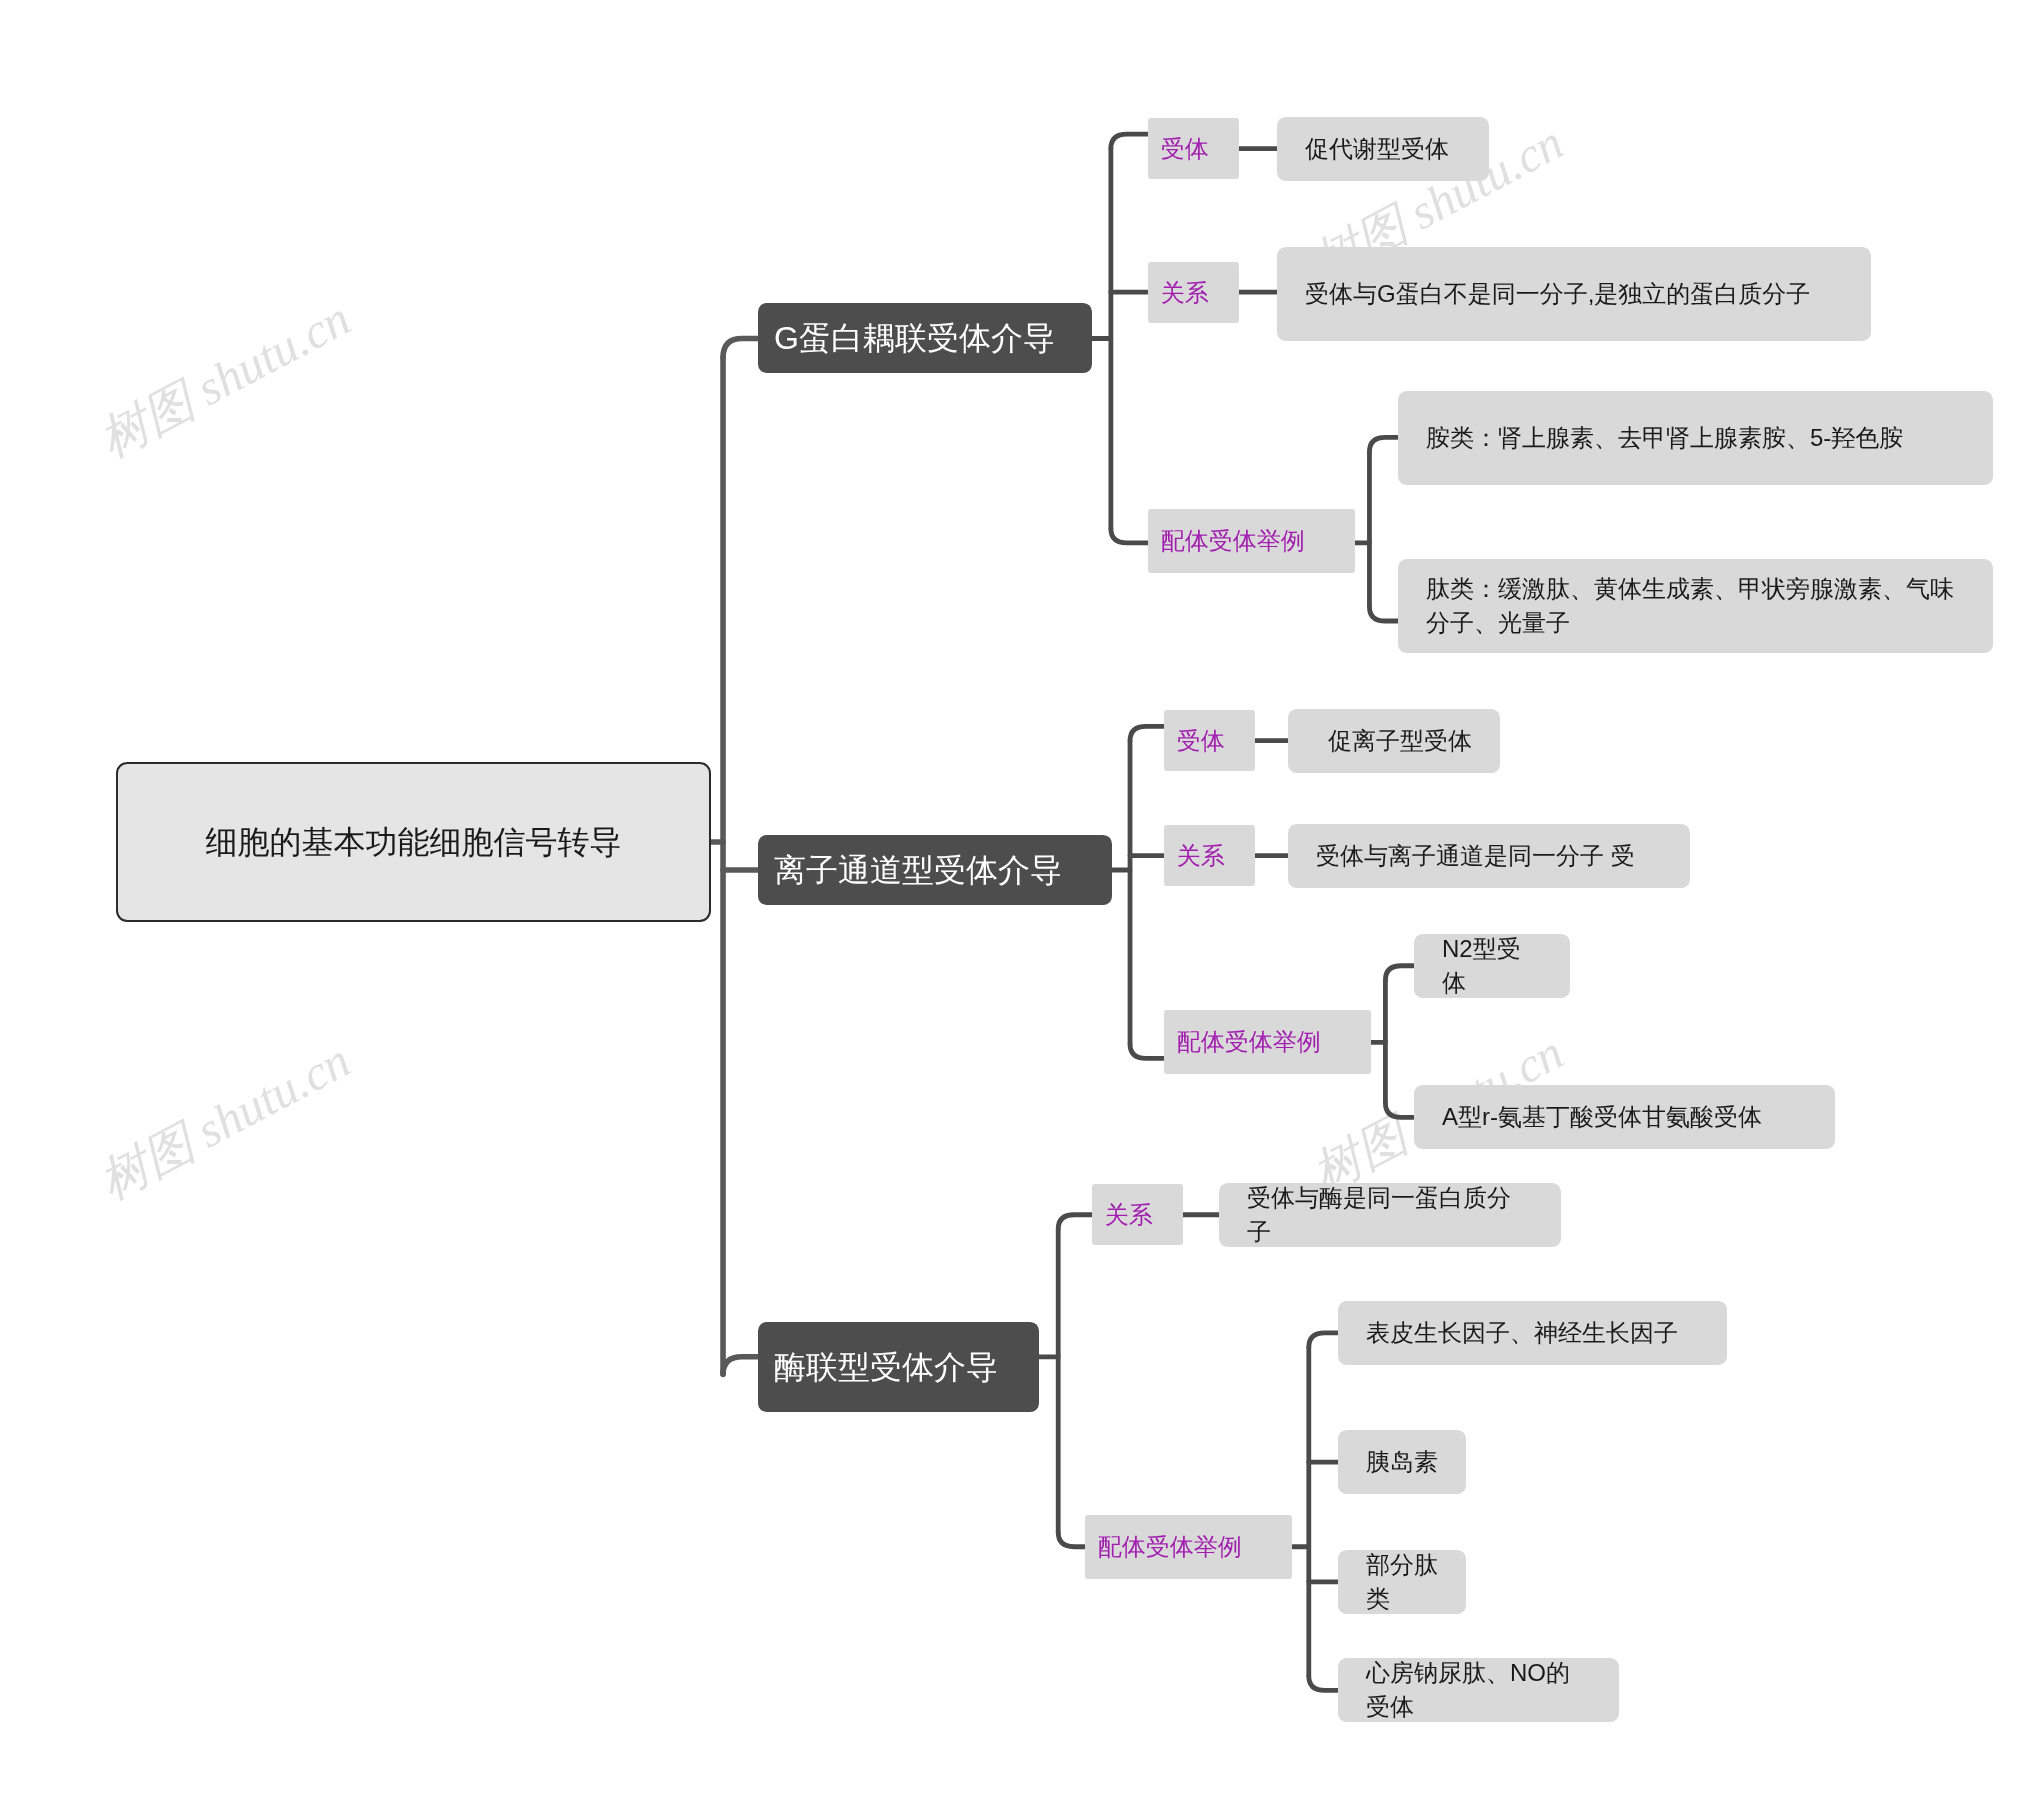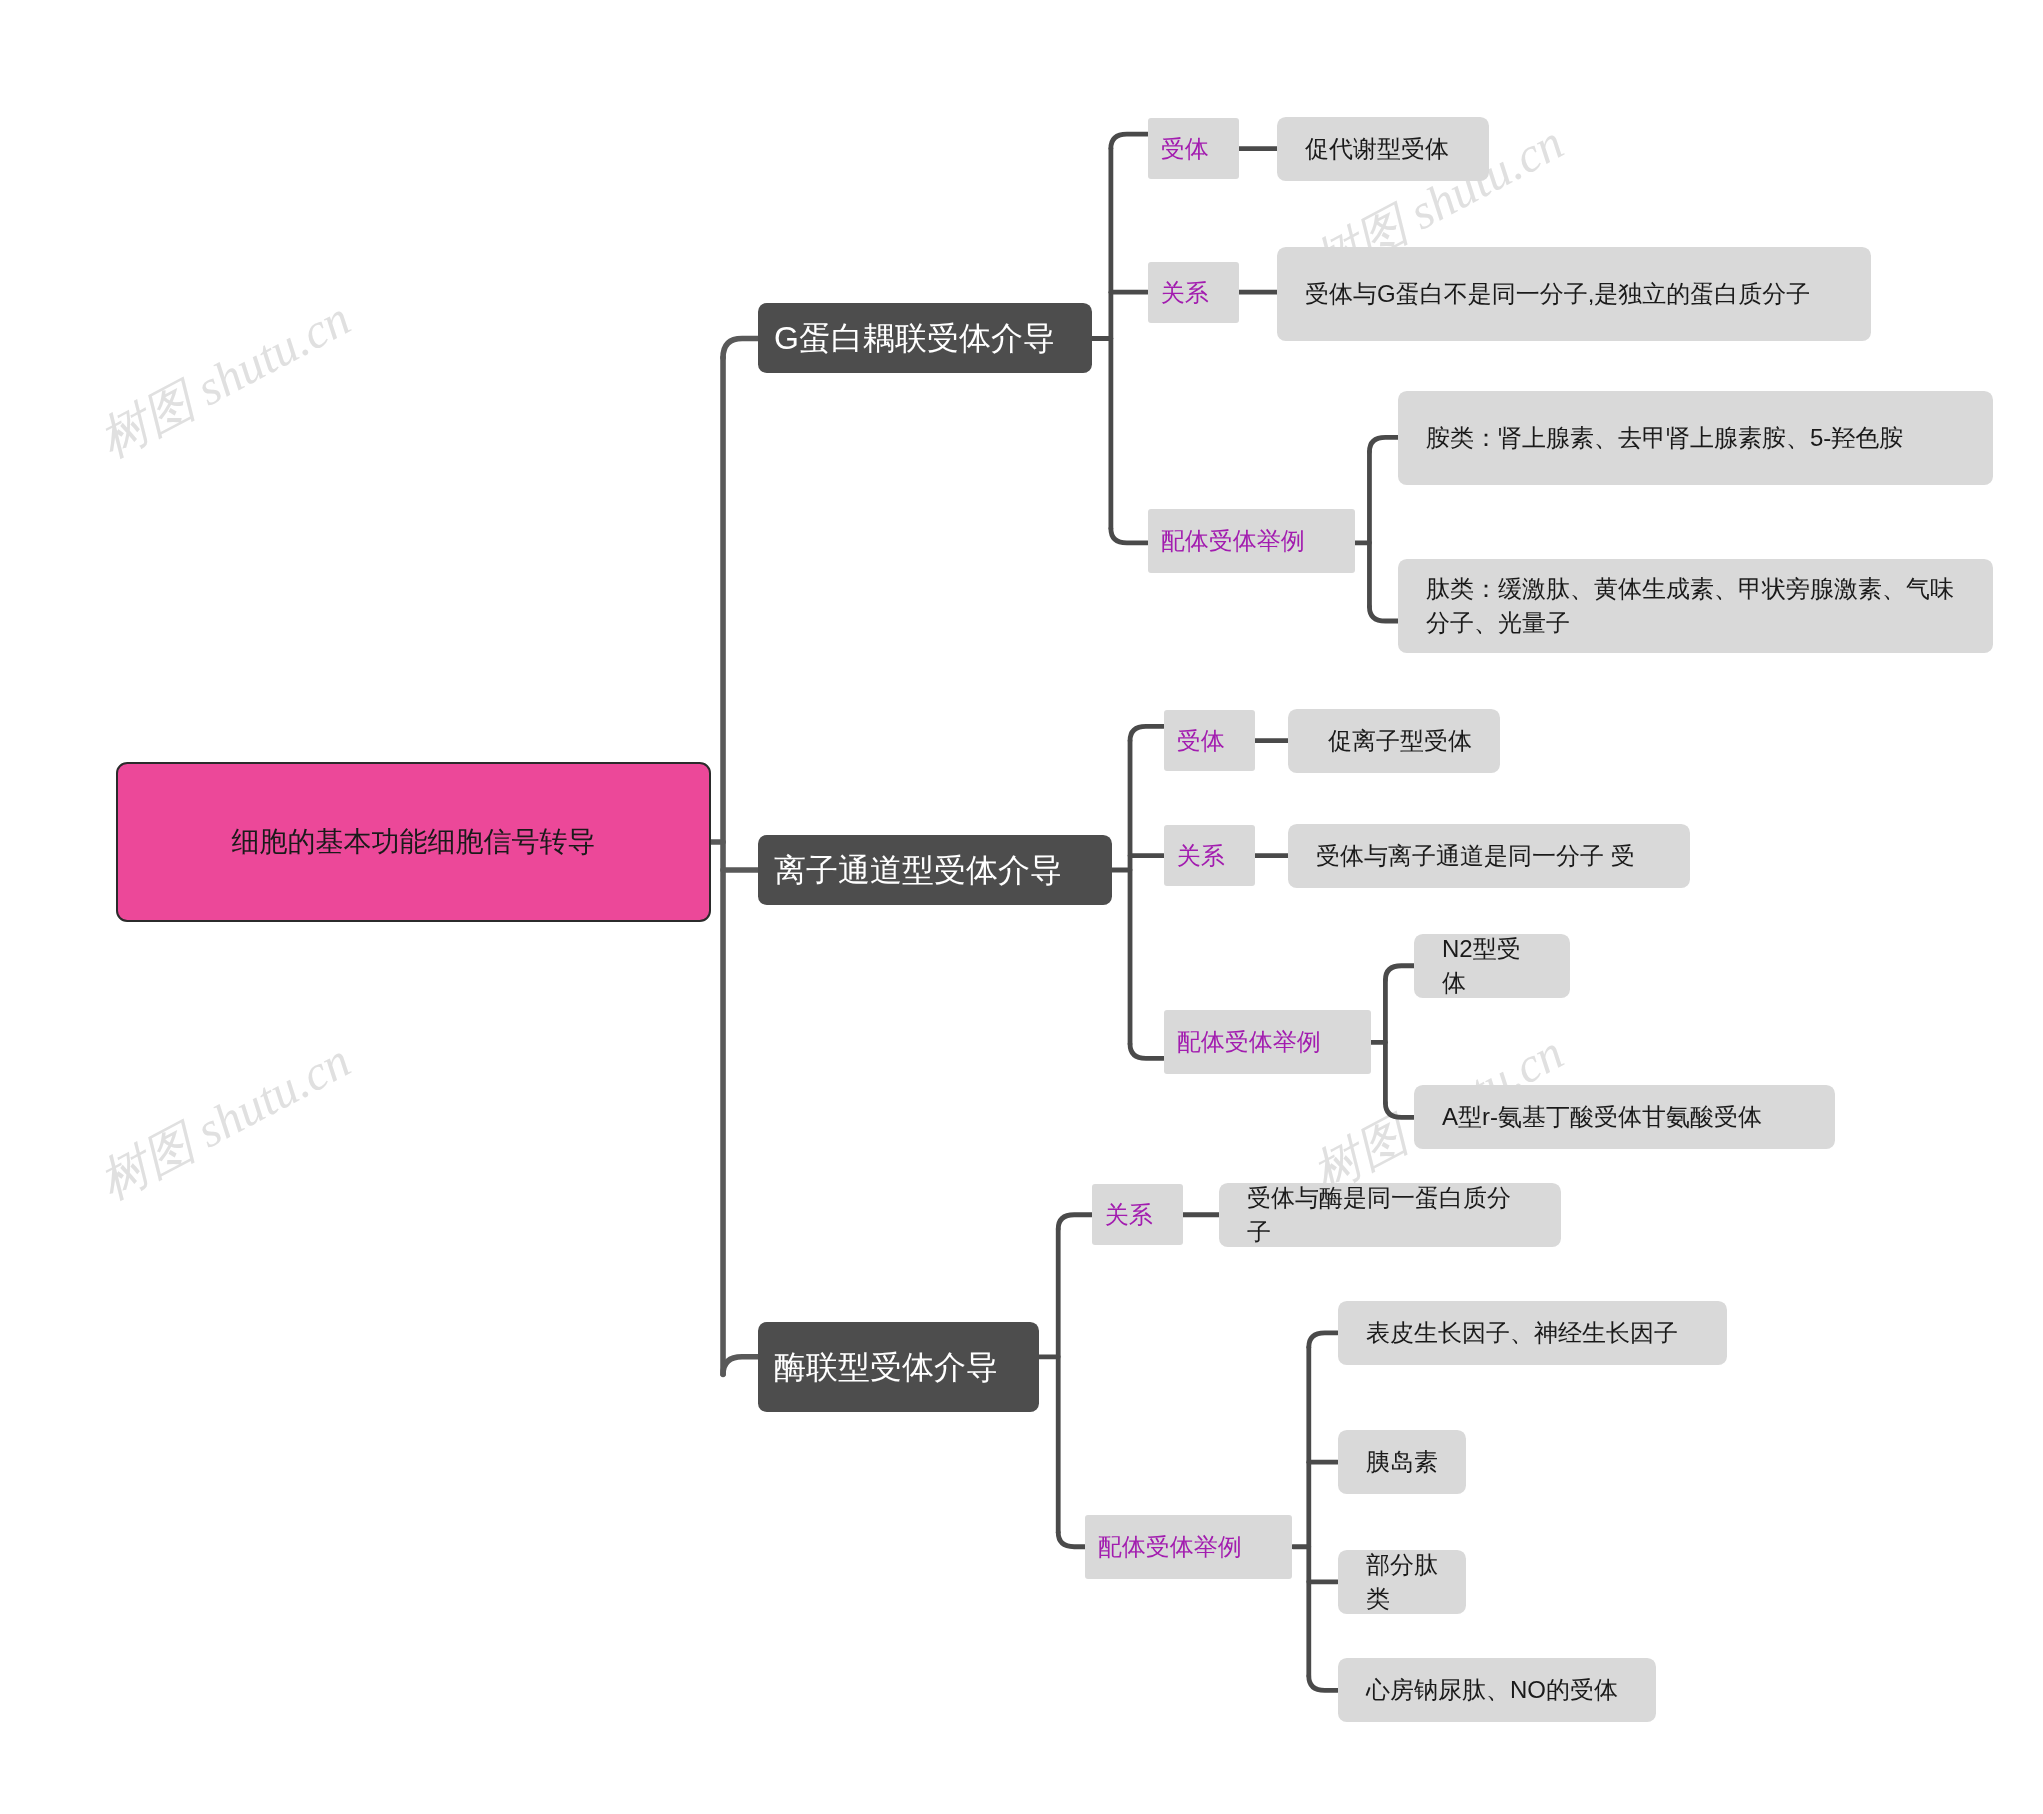--- a/index.html
+++ b/index.html
@@ -54,25 +54,25 @@
     display: flex;
     align-items: center;
     z-index: 20;
   }
   .node > span {
     display: block;
     width: 100%;
   }
 
   .node.root {
-    background: #ec4899;
+    background: #e5e5e5;
     border: 2.4px solid #2b2b2b;
     border-radius: 11.2px;
     color: #1a1a1a;
-    font-size: 28px;
+    font-size: 32px;
     line-height: 1.32;
     text-align: center;
     padding: 8px 17.6px;
     justify-content: center;
   }
 
   .node.branch {
     background: #4d4d4d;
     border-radius: 8.8px;
     color: #ffffff;
@@ -248,18 +248,18 @@
   </div>
   <div class="node leaf" style="left:1338px; top:1301px; width:389px; height:64px;">
     <span>表皮生长因子、神经生长因子</span>
   </div>
   <div class="node leaf" style="left:1338px; top:1430px; width:128px; height:64px;">
     <span>胰岛素</span>
   </div>
   <div class="node leaf" style="left:1338px; top:1550px; width:128px; height:64px;">
     <span>部分肽类</span>
   </div>
-  <div class="node leaf" style="left:1338px; top:1658px; width:318px; height:64px;">
+  <div class="node leaf" style="left:1338px; top:1658px; width:281px; height:64px;">
     <span>心房钠尿肽、NO的受体</span>
   </div>
 
 </div>
 
 
 </body></html>

